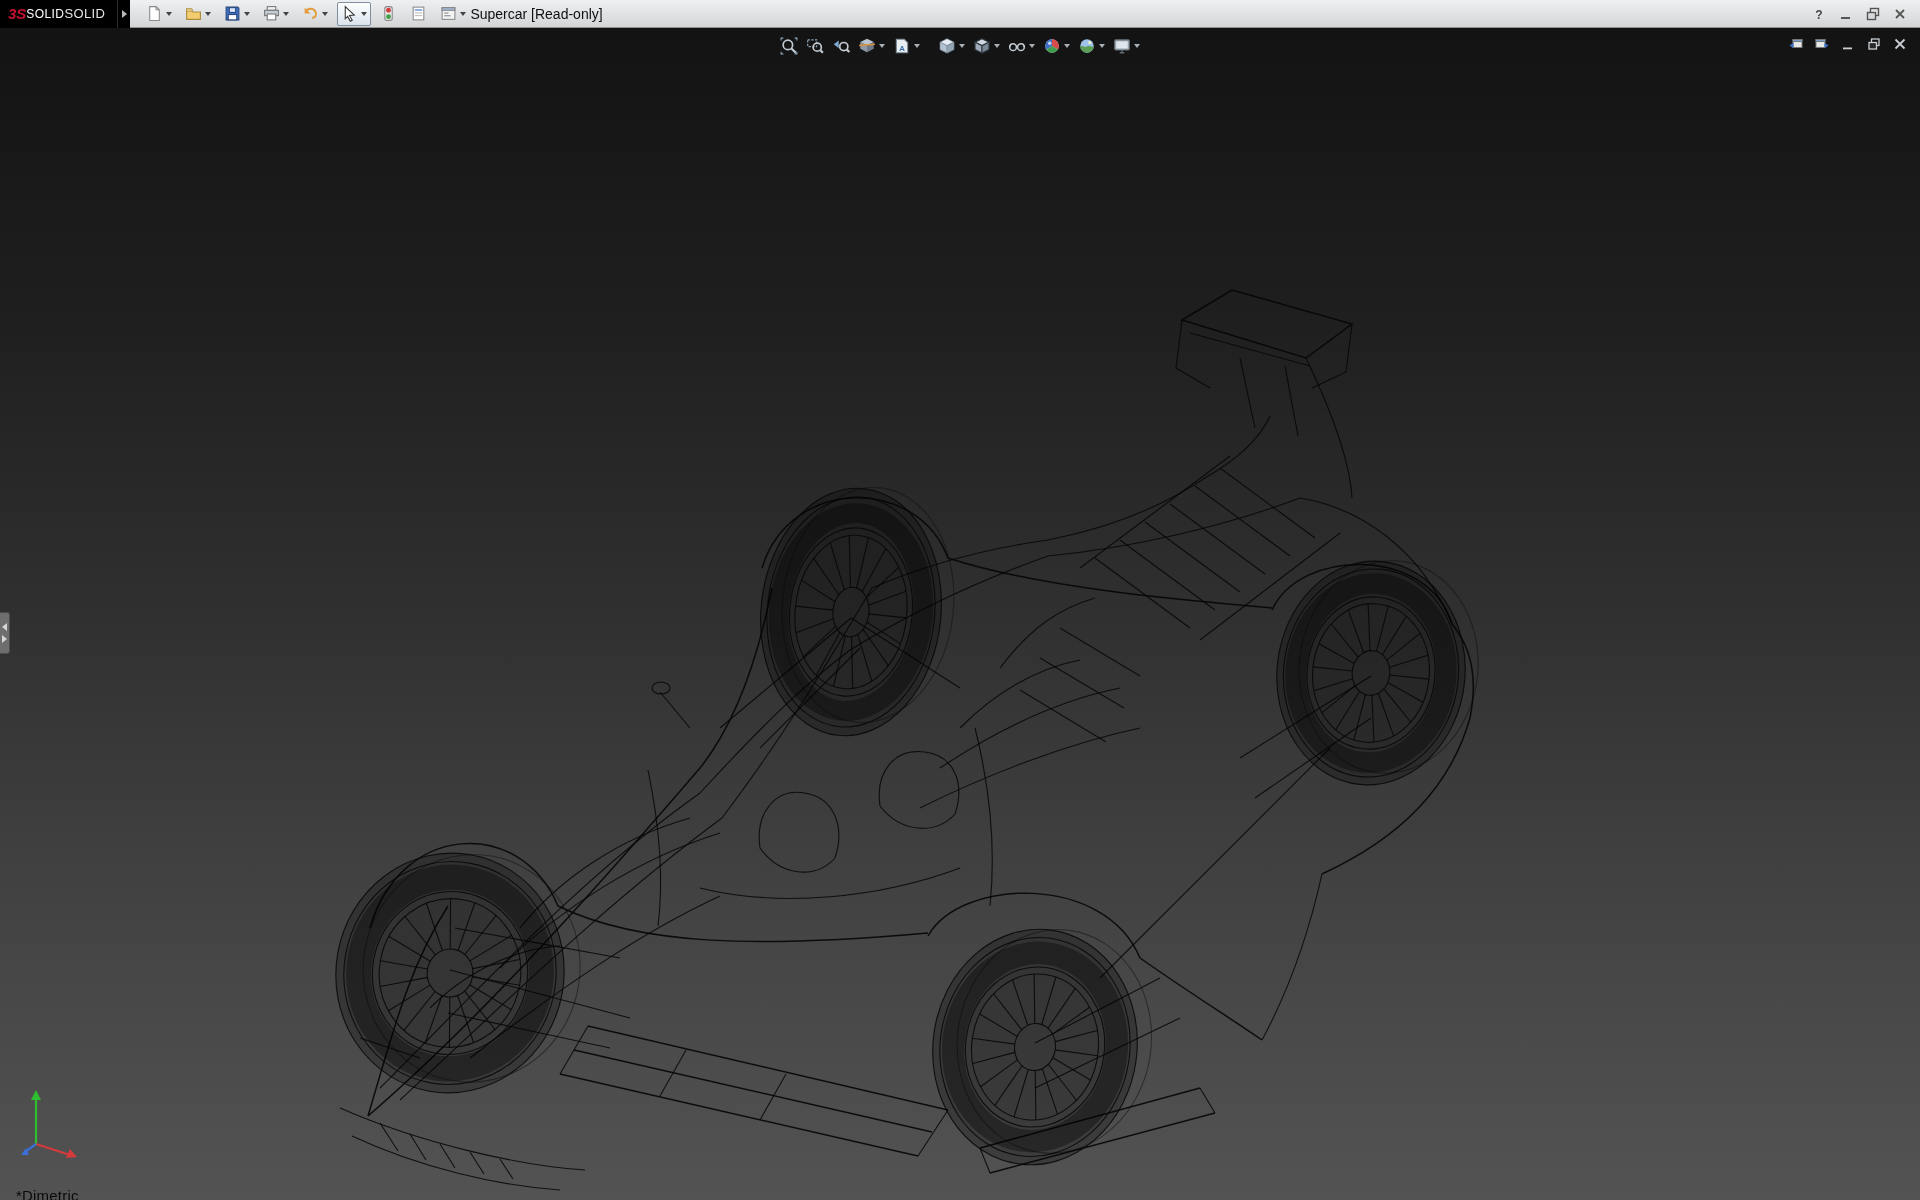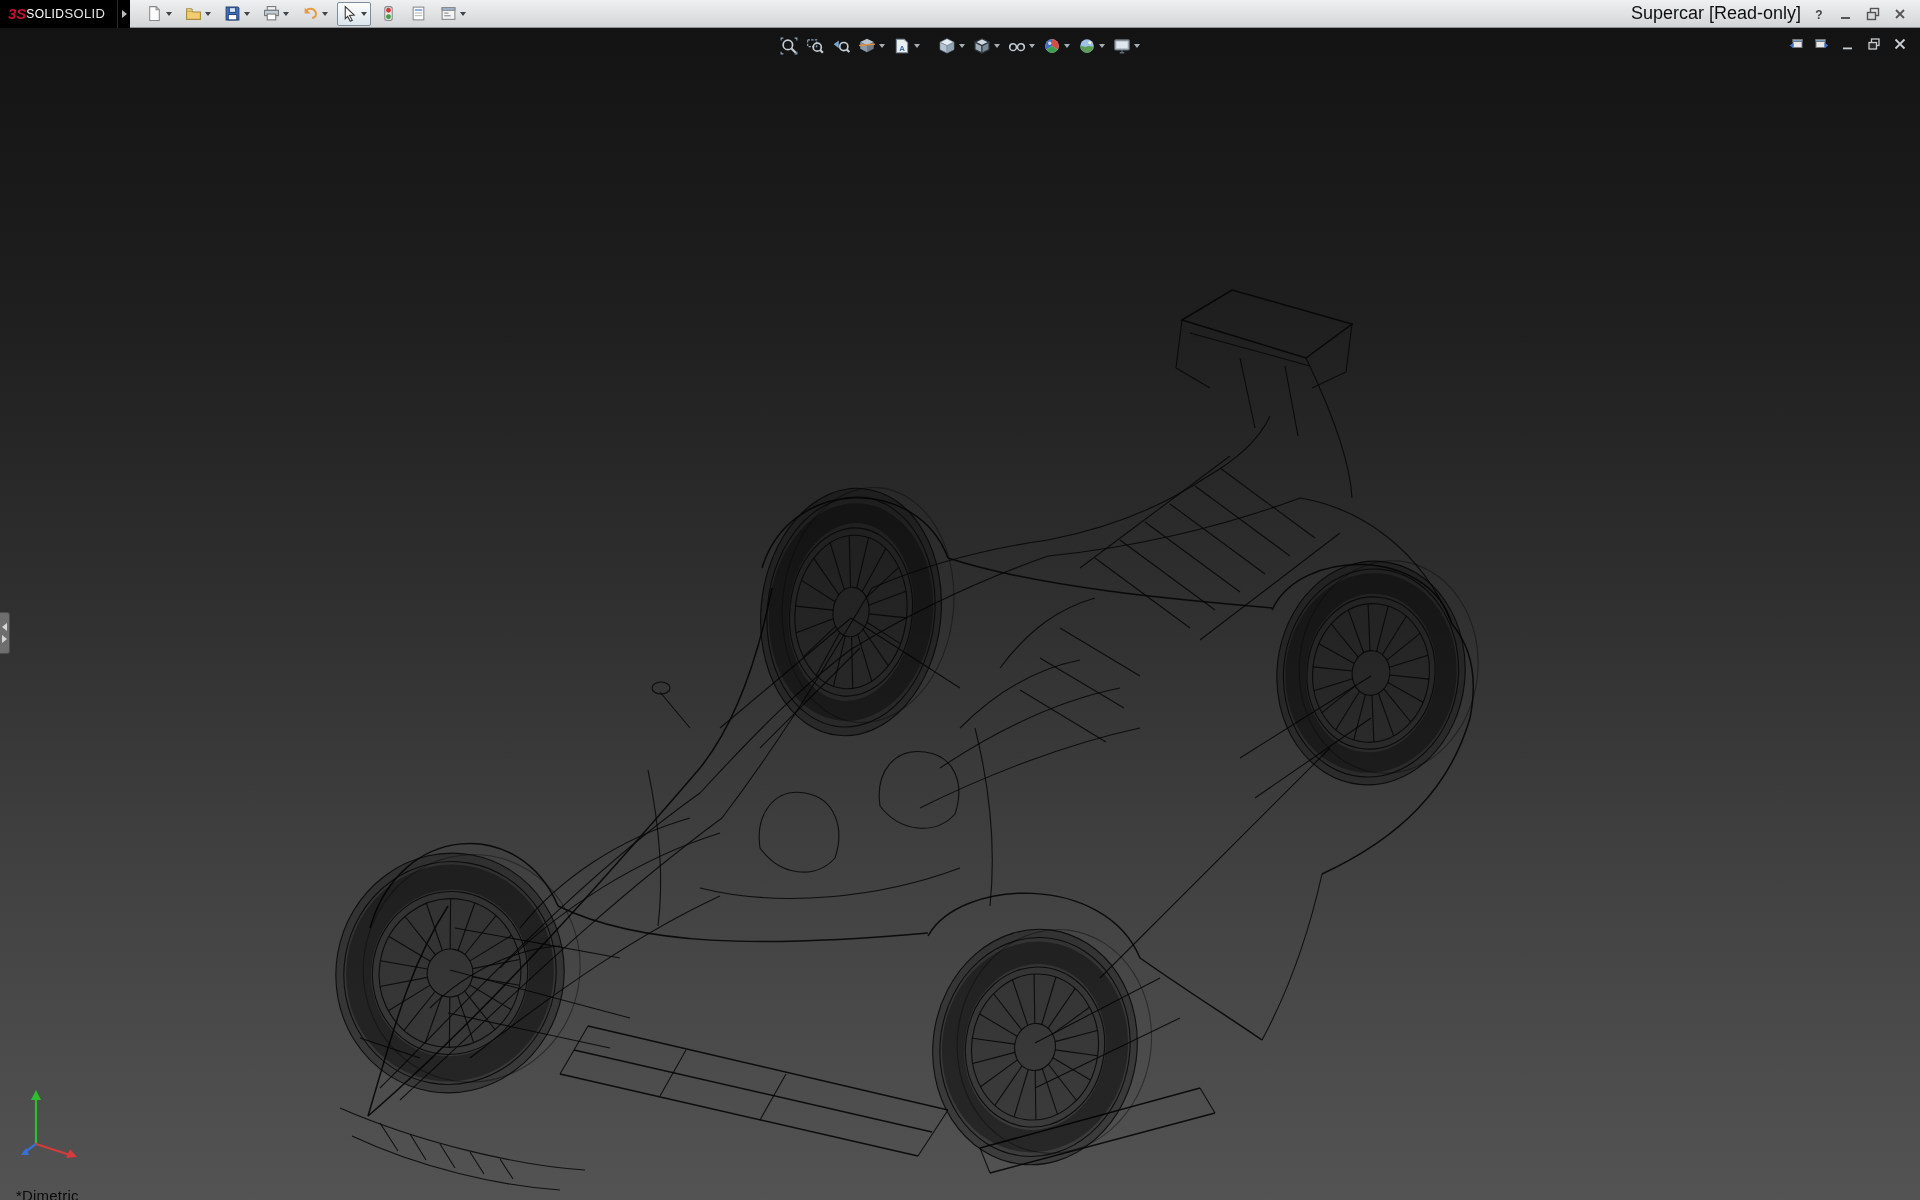--- a/index.html
+++ b/index.html
@@ -15,21 +15,21 @@
   .menu-flyout{width:13px;height:28px;background:#000;display:flex;align-items:center;justify-content:center;flex:0 0 auto;border-left:1px solid #2c2c2c}
   .menu-flyout span{width:0;height:0;border-top:4px solid transparent;border-bottom:4px solid transparent;border-left:5px solid #b9b9b9}
 
   .std-toolbar{display:flex;align-items:center;gap:5px;margin-left:12px;flex:0 0 auto}
   .std-toolbar .tbtn{height:24px;display:flex;align-items:center;padding:1px 3px;border:1px solid transparent;border-radius:2px}
   .std-toolbar .tbtn.active{border:1px solid #7e8e9c;background:linear-gradient(#fdfefe,#dbe5ec)}
   .tbtn .ic{width:17px;height:17px;display:inline-block}
   .tbtn .ic svg{width:100%;height:100%;display:block}
   .std-toolbar .dd{width:0;height:0;border-left:3.5px solid transparent;border-right:3.5px solid transparent;border-top:4px solid #3f4448;margin-left:3px}
 
-  .win-title{flex:1 1 auto;text-align:right;font-size:18px;color:#101010;white-space:nowrap;overflow:hidden}
+  .win-title{flex:1 1 auto;text-align:left;font-size:14px;color:#101010;white-space:nowrap;overflow:hidden}
   .win-controls{display:flex;align-items:center;gap:7px;margin:0 10px 0 8px;flex:0 0 auto}
   .win-controls .tbtn{width:20px;height:20px;display:flex;align-items:center;justify-content:center}
   .win-controls .ic{width:16px;height:16px}
 
   
   .viewport{position:absolute;top:28px;left:0;right:0;bottom:0;overflow:hidden;
     background:linear-gradient(180deg,#131313 0%,#1f1f1f 25%,#303030 50%,#434343 75%,#535353 100%)}
   .car-svg{position:absolute;inset:0;width:100%;height:100%}
   .wire{fill:none;stroke:#060606;stroke-width:1.1;stroke-opacity:.85}
   .wire2{fill:none;stroke:#060606;stroke-width:1.5;stroke-opacity:.9}

